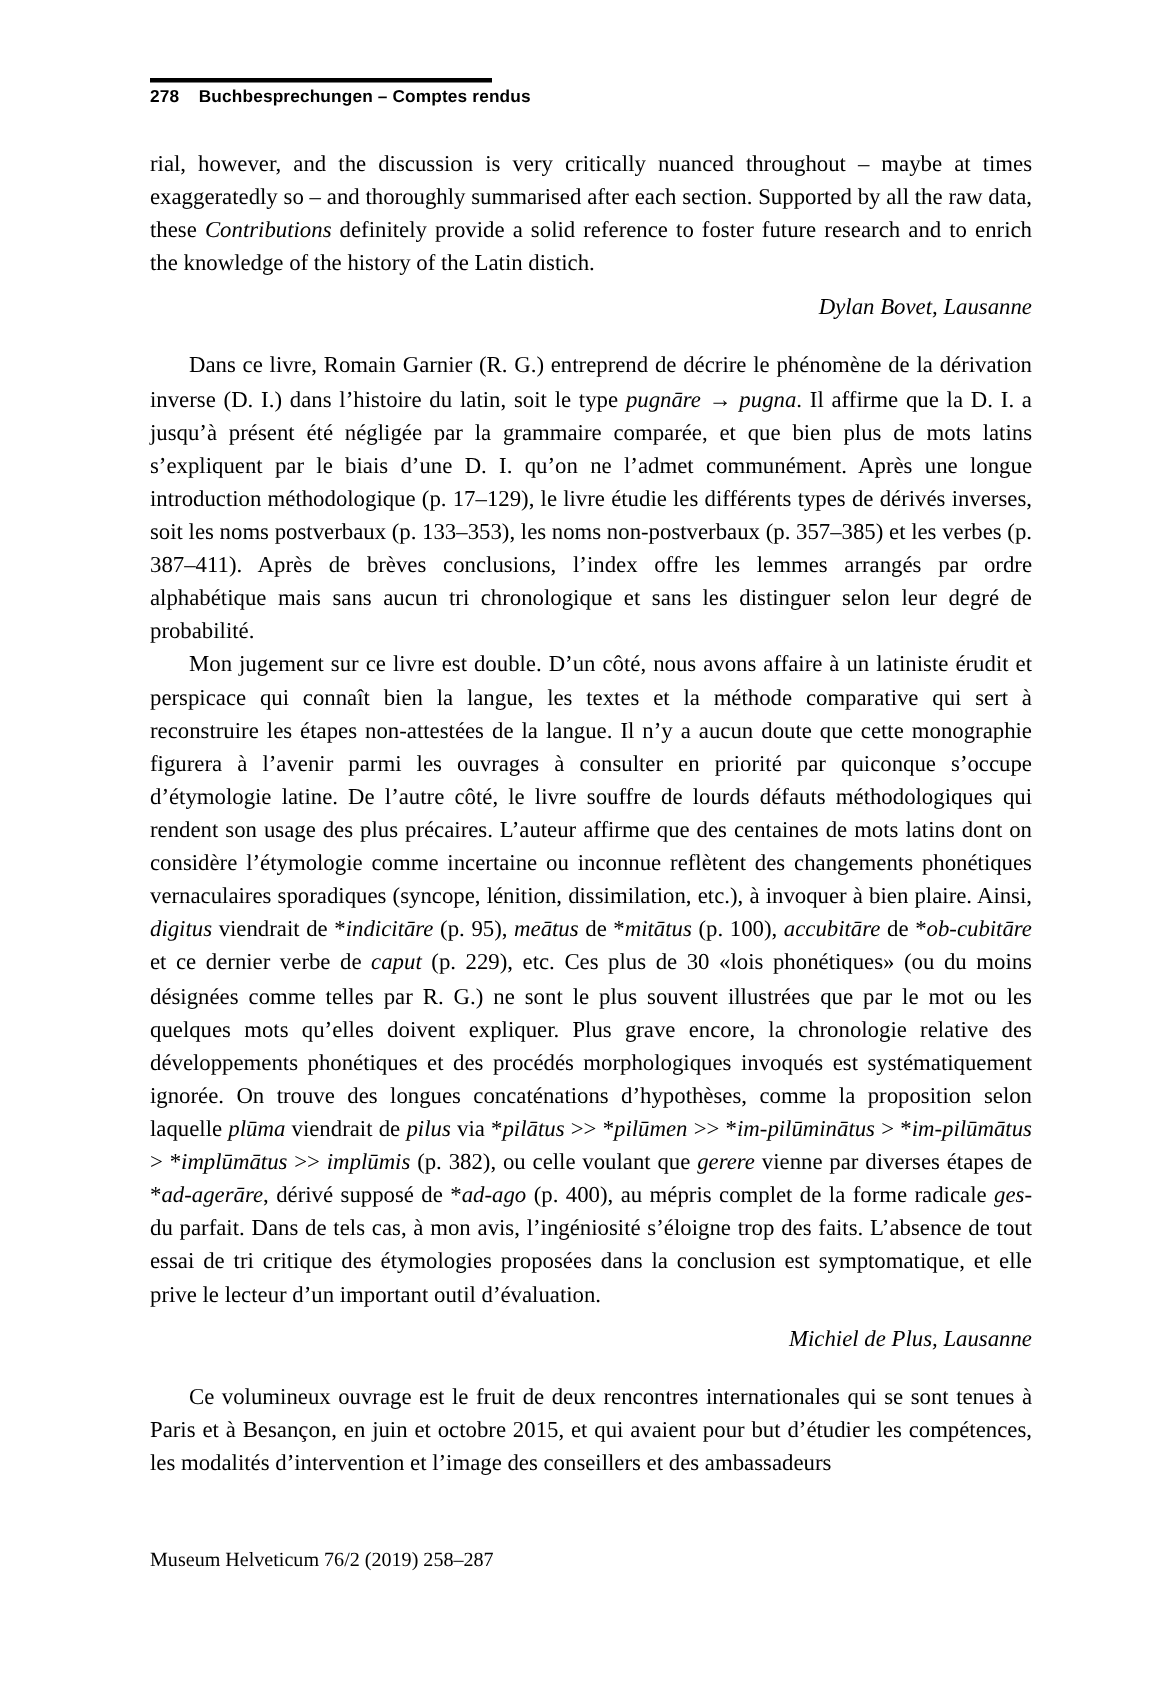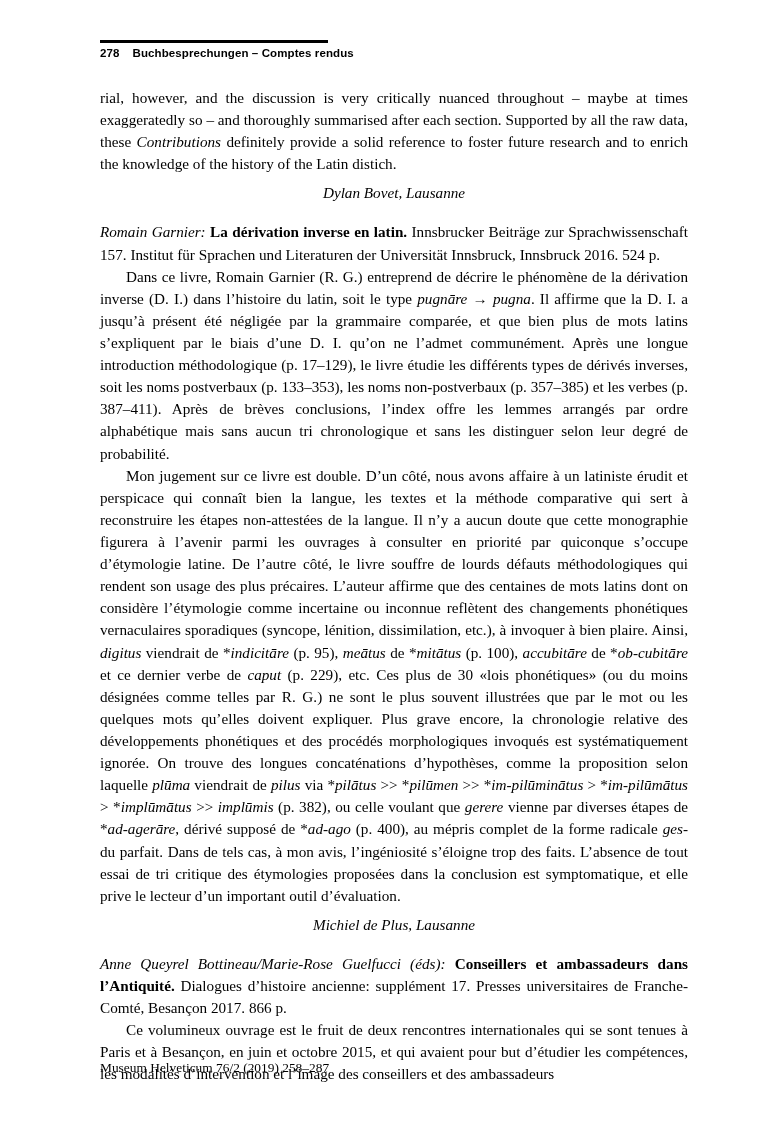--- a/index.html
+++ b/index.html
@@ -17,21 +17,21 @@
   .page {
     position: absolute;
     left: 0; top: 0;
     width: 782px;
     height: 1131px;
     overflow: hidden;
   }
   .content {
     position: absolute;
     left: 100px;
-    top: 40px;
+    top: 52px;
     width: 588px;
   }
   .header-rule {
     width: 228px;
     height: 3px;
     background: #000;
     margin: 0 0 4px 0;
   }
   .running-head {
     font-family: "Liberation Sans", sans-serif;
@@ -49,37 +49,37 @@
     font-size: 15.2px;
     line-height: 1.455;
     text-align: justify;
     text-justify: inter-word;
     hyphens: manual;
   }
   p.indent {
     text-indent: 26px;
   }
   .signature {
-    text-align: center;
+    text-align: right;
     font-style: italic;
     font-size: 15.2px;
     margin-top: 9px;
   }
   .block-gap {
     height: 19px;
   }
   .entry-head {
     margin-top: 0;
   }
   i { }
   b { font-weight: bold; }
   .footer {
     position: absolute;
     left: 100px;
-    top: 1060px;
+    top: 1032px;
     width: 588px;
     font-size: 13.4px;
   }
 </style>
 </head>
 <body>
 
 <div class="page">
 
   <div class="content">
@@ -88,31 +88,29 @@
     <div class="running-head">
       <span class="pageno">278</span><span>Buchbesprechungen – Comptes rendus</span>
     </div>
 
     <p><span>rial, however, and the discussion is very critically nuanced throughout – maybe at times exaggeratedly so – and thoroughly summarised after each section. Supported by all the raw data, these </span><i>Contributions</i><span> definitely provide a solid reference to foster future research and to enrich the knowledge of the history of the Latin distich.</span></p>
 
     <div class="signature">Dylan Bovet, Lausanne</div>
 
     <div class="block-gap"></div>
 
-    <p class="entry-head"><i>Romain Garnier:</i> <b>La dérivation inverse en latin.</b><span> Innsbrucker Beiträge zur Sprachwissenschaft 157. Institut für Sprachen und Literaturen der Universität Innsbruck, Innsbruck 2016. 524 p.</span></p>
 
     <p class="indent"><span>Dans ce livre, Romain Garnier (R. G.) entreprend de décrire le phénomène de la dérivation inverse (D. I.) dans l’histoire du latin, soit le type </span><i>pugnāre → pugna</i><span>. Il affirme que la D. I. a jusqu’à présent été négligée par la grammaire comparée, et que bien plus de mots latins s’expliquent par le biais d’une D. I. qu’on ne l’admet communément. Après une longue introduction méthodologique (p. 17–129), le livre étudie les différents types de dérivés inverses, soit les noms postverbaux (p. 133–353), les noms non-postverbaux (p. 357–385) et les verbes (p. 387–411). Après de brèves conclusions, l’index offre les lemmes arrangés par ordre alphabétique mais sans aucun tri chronologique et sans les distinguer selon leur degré de probabilité.</span></p>
 
     <p class="indent"><span>Mon jugement sur ce livre est double. D’un côté, nous avons affaire à un latiniste érudit et perspicace qui connaît bien la langue, les textes et la méthode comparative qui sert à reconstruire les étapes non-attestées de la langue. Il n’y a aucun doute que cette monographie figurera à l’avenir parmi les ouvrages à consulter en priorité par quiconque s’occupe d’étymologie latine. De l’autre côté, le livre souffre de lourds défauts méthodologiques qui rendent son usage des plus précaires. L’auteur affirme que des centaines de mots latins dont on considère l’étymologie comme incertaine ou inconnue reflètent des changements phonétiques vernaculaires sporadiques (syncope, lénition, dissimilation, etc.), à invoquer à bien plaire. Ainsi, </span><i>digitus</i><span> viendrait de *</span><i>indicitāre</i><span> (p. 95), </span><i>meātus</i><span> de *</span><i>mitātus</i><span> (p. 100), </span><i>accubitāre</i><span> de *</span><i>ob-cubitāre</i><span> et ce dernier verbe de </span><i>caput</i><span> (p. 229), etc. Ces plus de 30 «lois phonétiques» (ou du moins désignées comme telles par R. G.) ne sont le plus souvent illustrées que par le mot ou les quelques mots qu’elles doivent expliquer. Plus grave encore, la chronologie relative des développements phonétiques et des procédés morphologiques invoqués est systématiquement ignorée. On trouve des longues concaténations d’hypothèses, comme la proposition selon laquelle </span><i>plūma</i><span> viendrait de </span><i>pilus</i><span> via *</span><i>pilātus</i><span> &gt;&gt; *</span><i>pilūmen</i><span> &gt;&gt; *</span><i>im-pilūminātus</i><span> &gt; *</span><i>im-pilūmātus</i><span> &gt; *</span><i>implūmātus</i><span> &gt;&gt; </span><i>implūmis</i><span> (p. 382), ou celle voulant que </span><i>gerere</i><span> vienne par diverses étapes de *</span><i>ad-agerāre</i><span>, dérivé supposé de *</span><i>ad-ago</i><span> (p. 400), au mépris complet de la forme radicale </span><i>ges-</i><span> du parfait. Dans de tels cas, à mon avis, l’ingéniosité s’éloigne trop des faits. L’absence de tout essai de tri critique des étymologies proposées dans la conclusion est symptomatique, et elle prive le lecteur d’un important outil d’évaluation.</span></p>
 
     <div class="signature">Michiel de Plus, Lausanne</div>
 
     <div class="block-gap"></div>
 
-    <p class="entry-head"><i>Anne Queyrel Bottineau/Marie-Rose Guelfucci (éds):</i><b> Conseillers et ambassadeurs dans l’Antiquité.</b><span> Dialogues d’histoire ancienne: supplément 17. Presses universitaires de Franche-Comté, Besançon 2017. 866 p.</span></p>
 
     <p class="indent">Ce volumineux ouvrage est le fruit de deux rencontres internationales qui se sont tenues à Paris et à Besançon, en juin et octobre 2015, et qui avaient pour but d’étudier les compétences, les modalités d’intervention et l’image des conseillers et des ambassadeurs</p>
 
   </div>
 
   <div class="footer">Museum Helveticum 76/2 (2019) 258–287</div>
 
 </div>
 
 </body></html>

